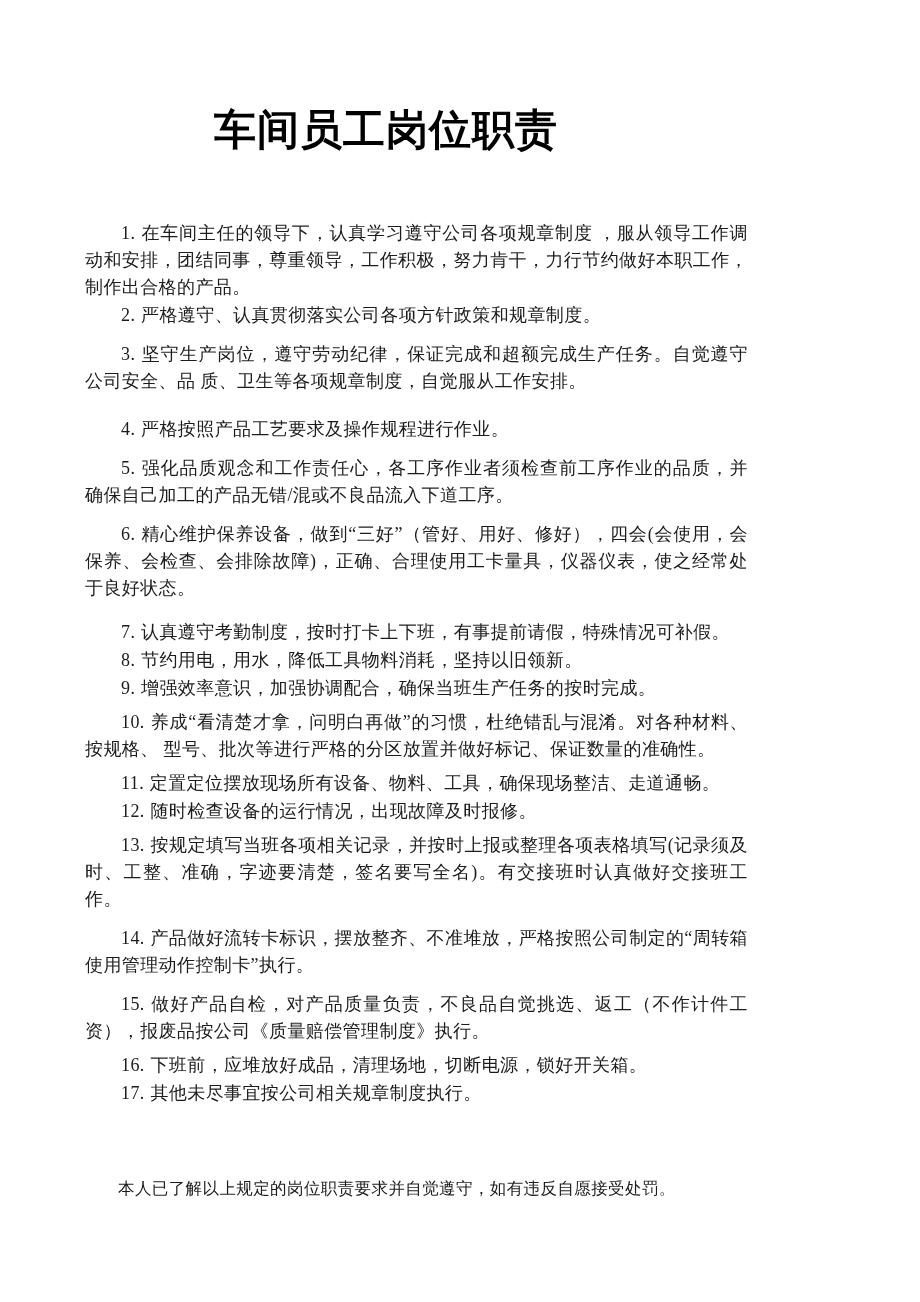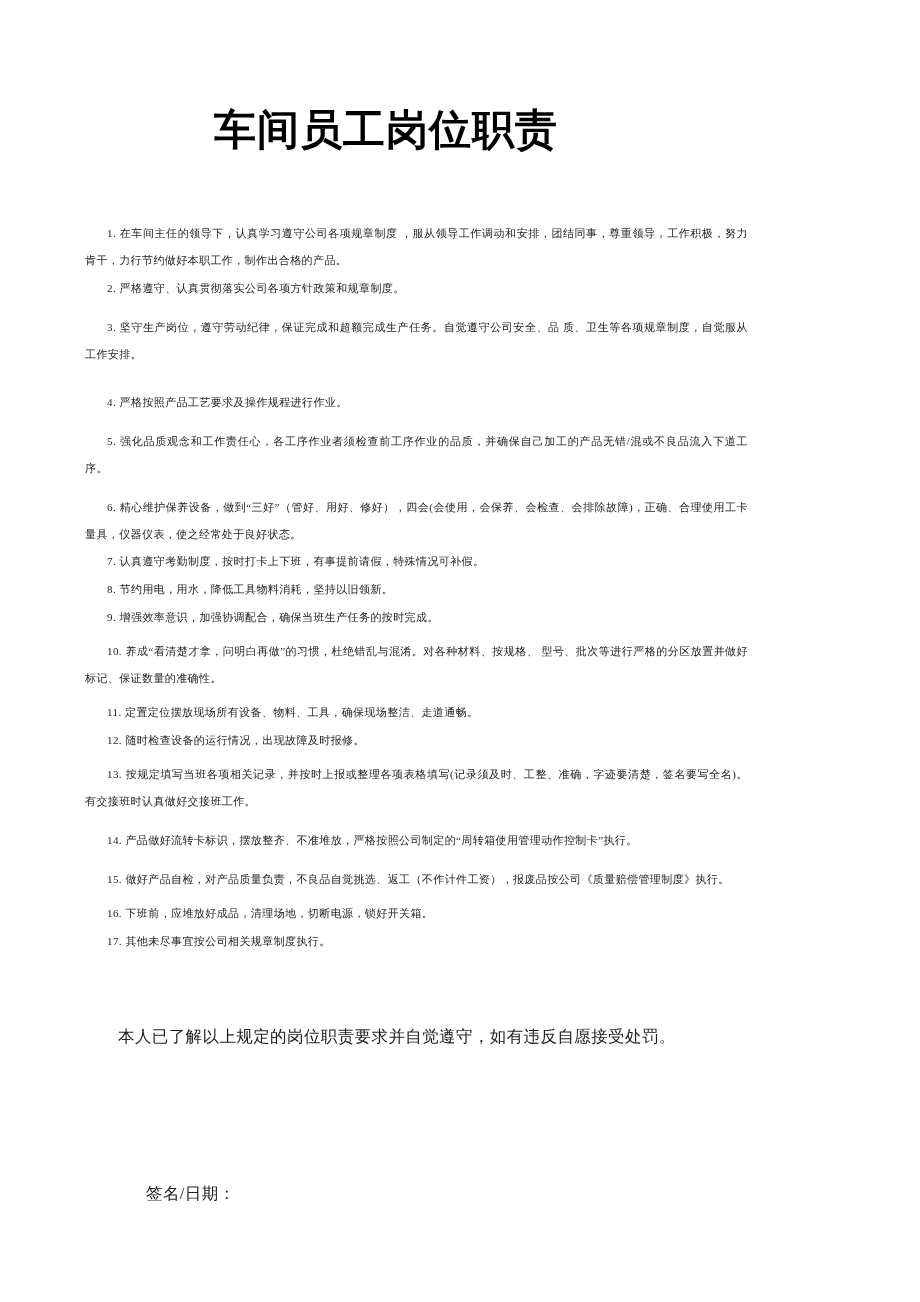--- a/index.html
+++ b/index.html
@@ -27,37 +27,37 @@
     line-height: 48px;
     letter-spacing: 1px;
     color: #000000;
   }
   .body {
     margin-top: 66px;
     padding: 0 100px 0 85px;
   }
   .item {
     margin: 1px 0 0 0;
-    font-size: 11px;
+    font-size: 18px;
     line-height: 27px;
     letter-spacing: 0.4px;
     text-align: justify;
     text-indent: 2em;
   }
   .item:nth-child(3),
   .item:nth-child(5),
   .item:nth-child(6),
   .item:nth-child(14),
   .item:nth-child(15) { margin-top: 12px; }
   .item:nth-child(10),
   .item:nth-child(11),
   .item:nth-child(13),
   .item:nth-child(16) { margin-top: 7px; }
   .item:nth-child(4) { margin-top: 21px; }
-  .item:nth-child(7) { margin-top: 0; }
+  .item:nth-child(7) { margin-top: 17px; }
   .num { margin-right: 0.32em; }
   .closing {
     margin: 68px 0 0 0;
     padding: 0 72px 0 85px;
     font-size: 16.5px;
     line-height: 27px;
     letter-spacing: 0.4px;
     text-indent: 2em;
   }
   .signature {

